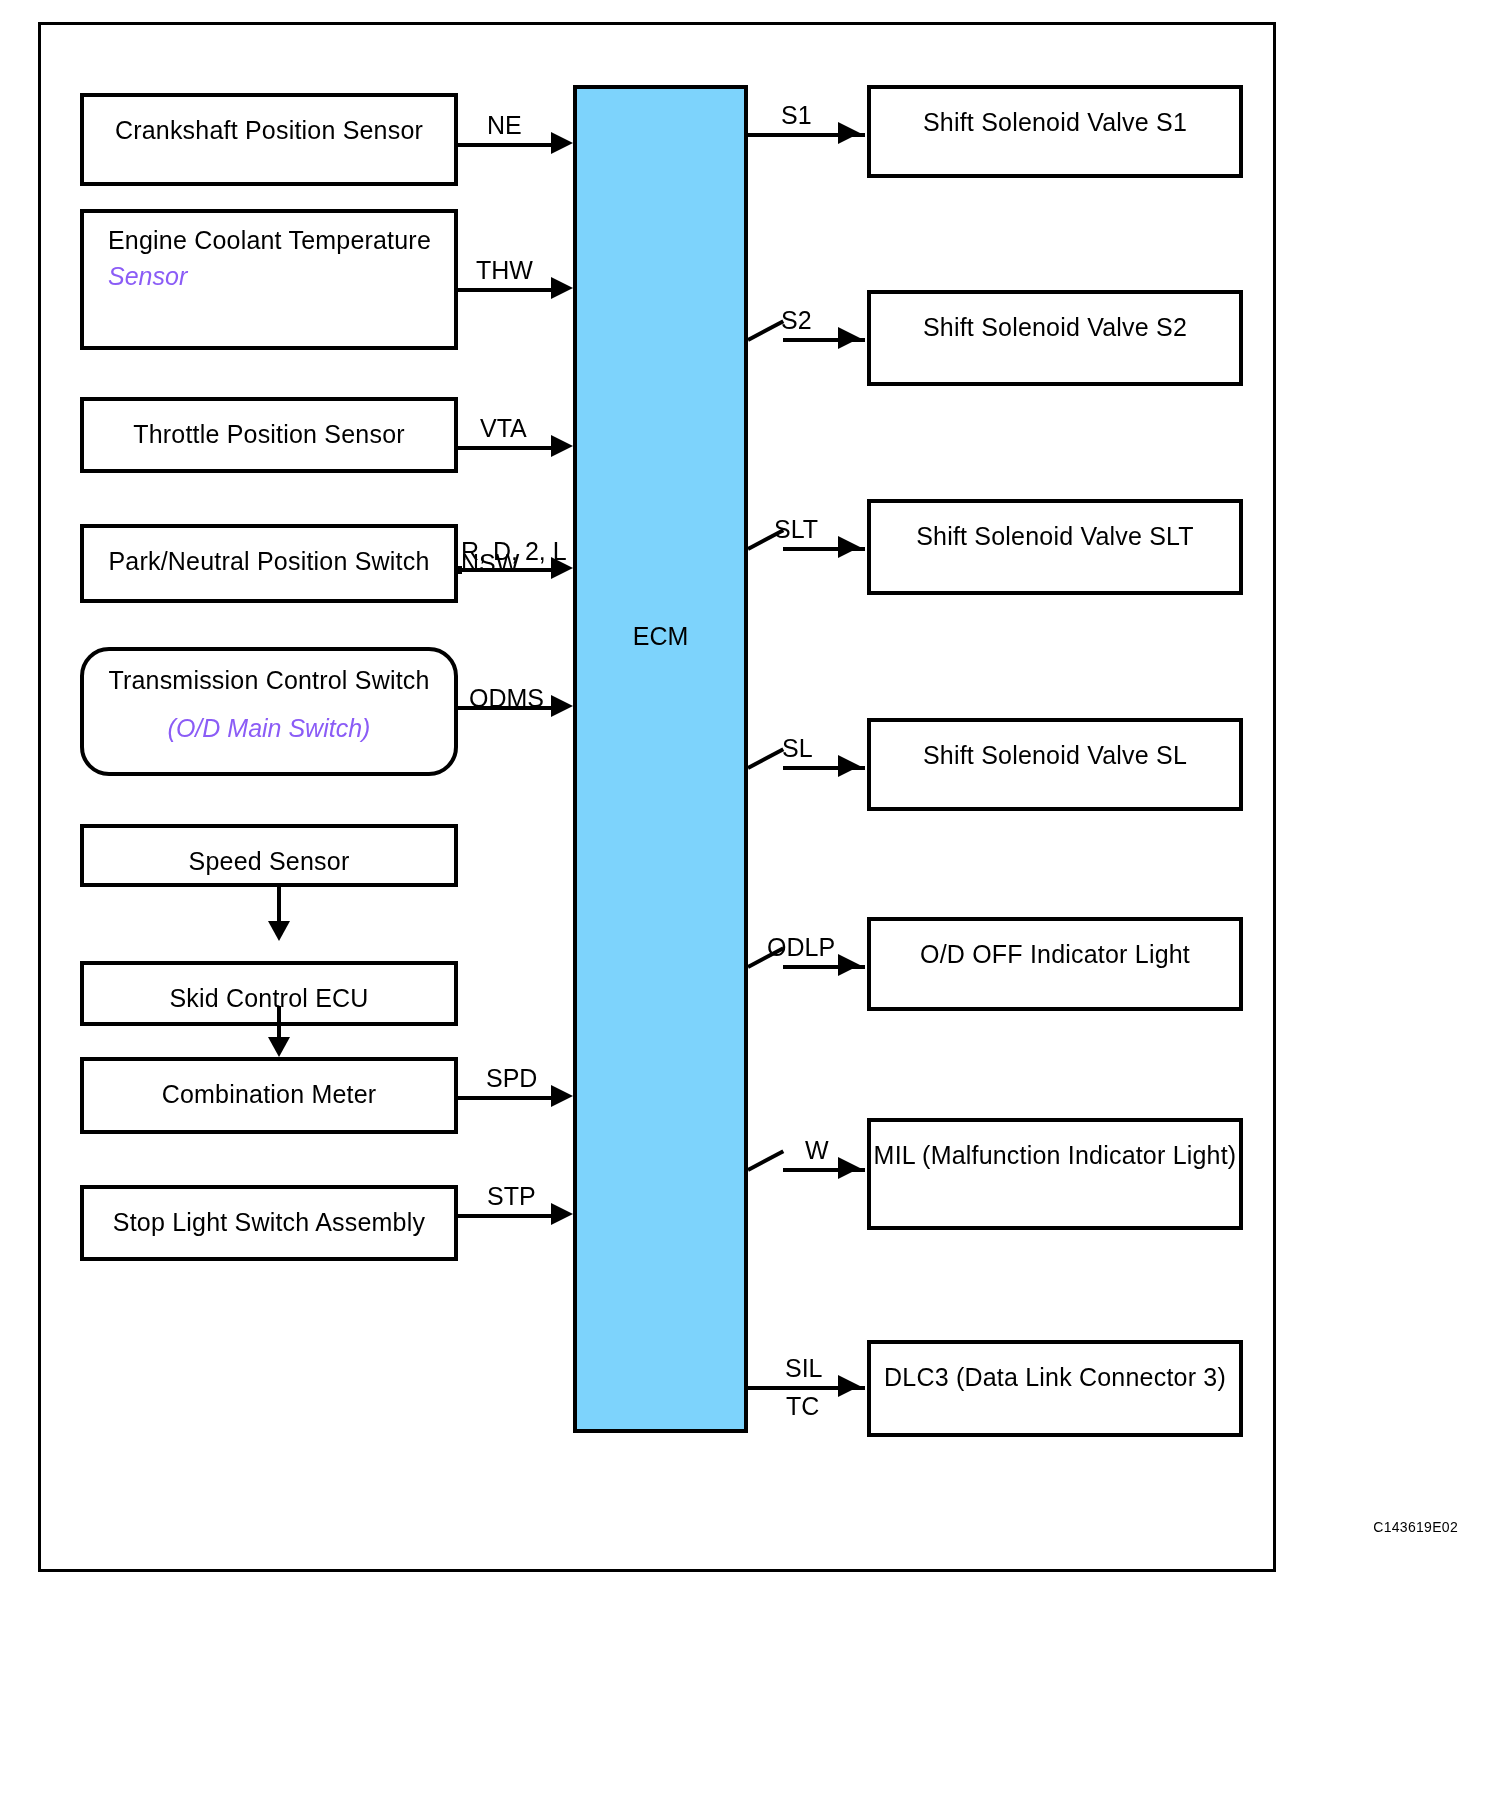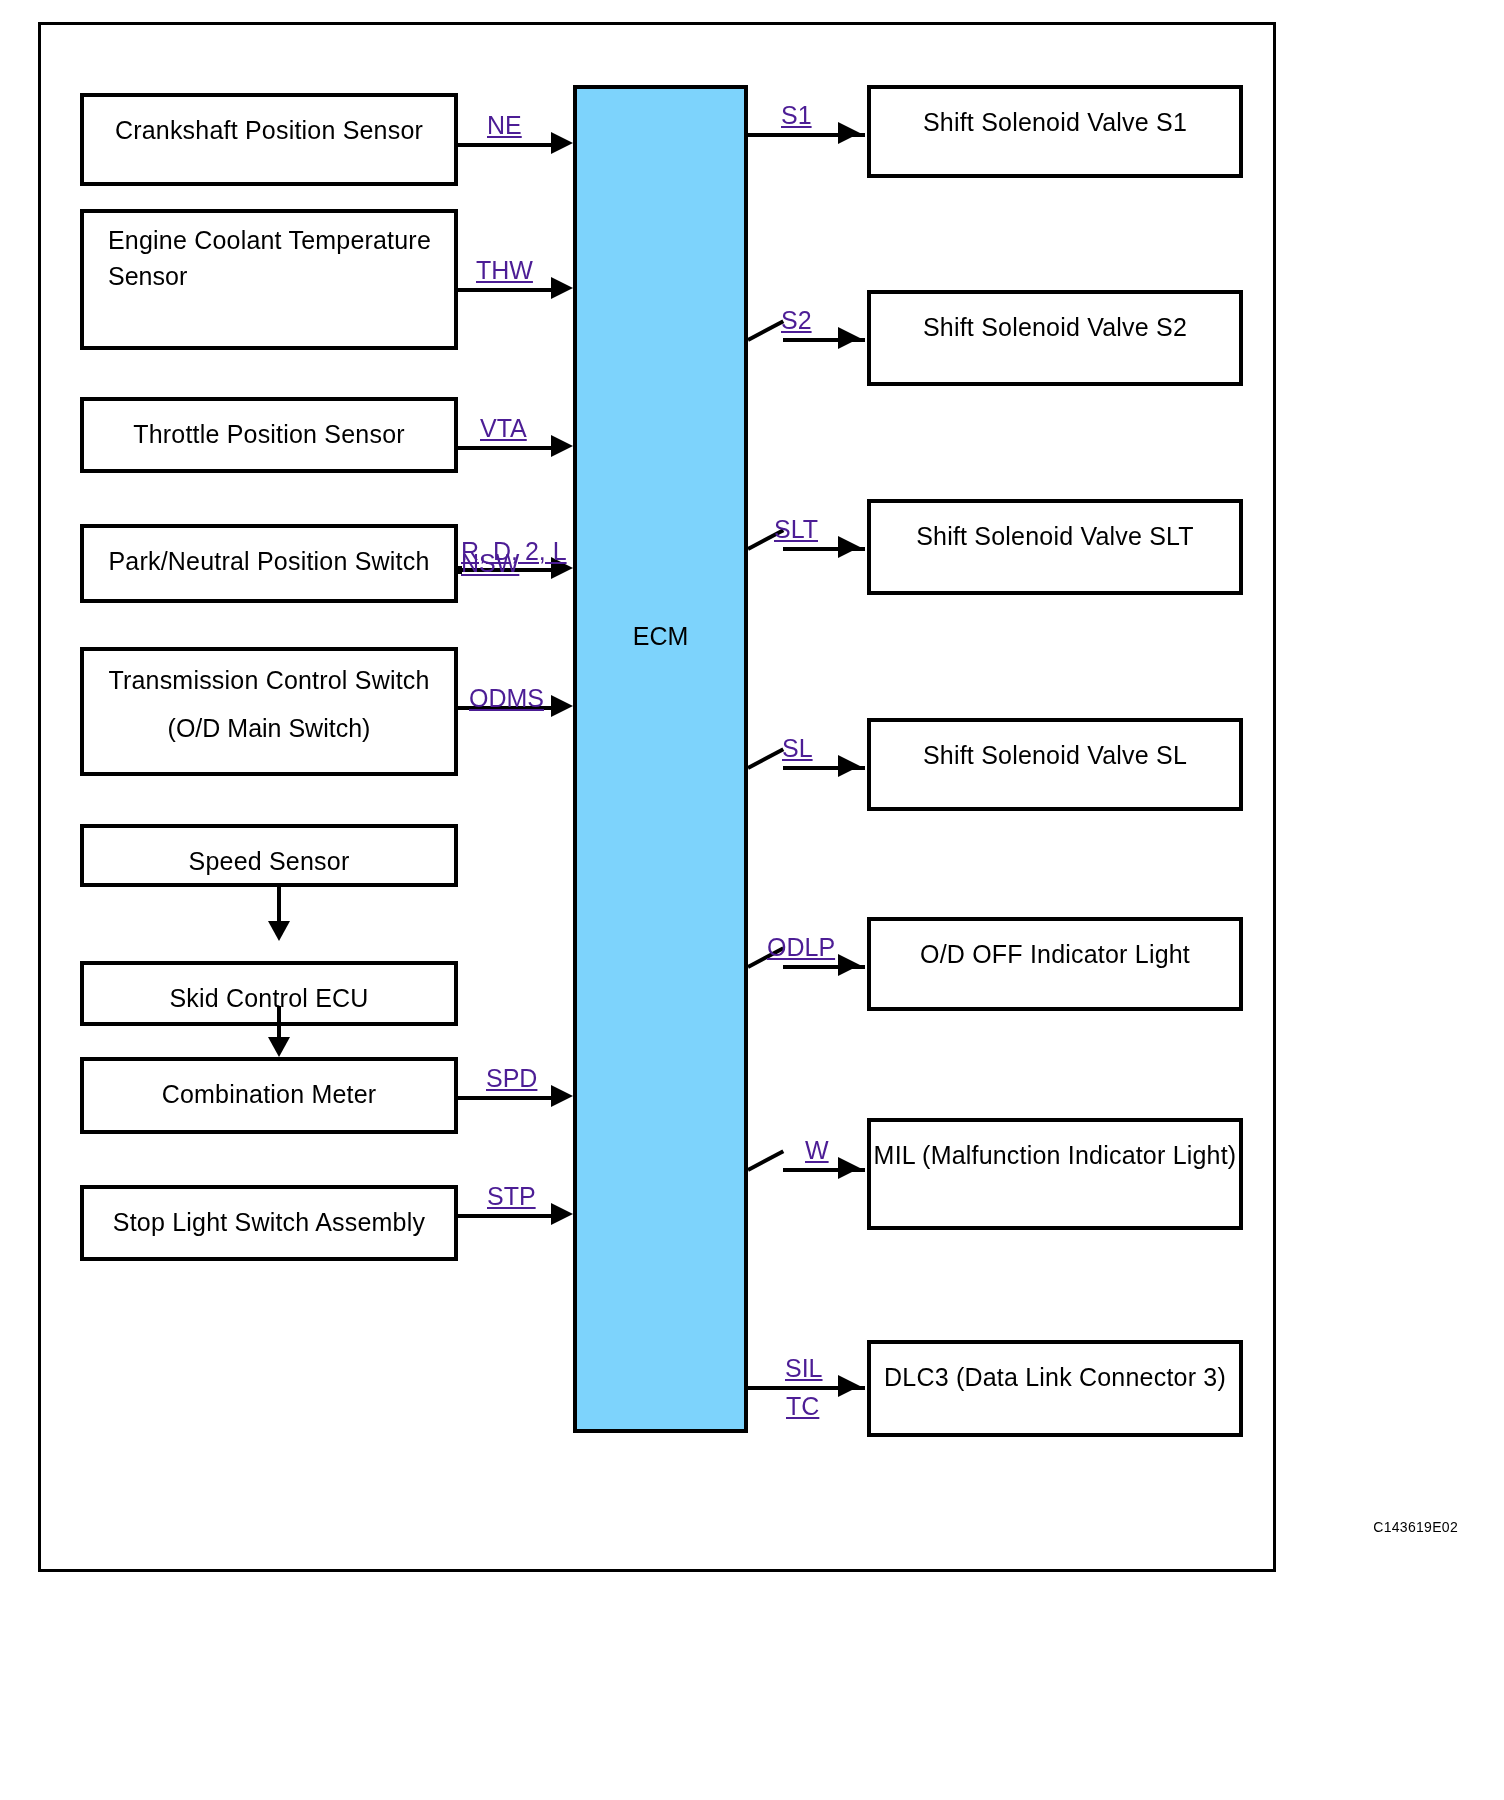--- a/index.html
+++ b/index.html
@@ -3,30 +3,30 @@
 <meta charset="utf-8">
 <style>
   html,body{margin:0;padding:0;background:#ffffff;}
   body{font-family:"Liberation Sans","DejaVu Sans",sans-serif;}
   #page{position:relative;width:1504px;height:1800px;background:#fff;overflow:hidden;}
   #frame{position:absolute;left:38px;top:22px;width:1238px;height:1550px;border:3px solid #000;box-sizing:border-box;}
   .box{position:absolute;border:4px solid #000;box-sizing:border-box;background:#fff;}
   .box .txt{display:block;text-align:center;color:#000;font-size:25px;line-height:30px;letter-spacing:0.2px;}
   .box.onel .txt{padding-top:18px;}
   .box.twol .txt{padding-top:12px;}
-  .box.twol .txt2{display:block;text-align:center;color:#000000;font-size:25px;line-height:30px;padding-top:22px;}
+  .box.twol .txt2{display:block;text-align:center;color:#8b5cf6;font-size:25px;line-height:30px;padding-top:22px;font-style:italic;}
   .box.lefttext .txt{text-align:left;padding-left:24px;}
   .ecm{position:absolute;border:4px solid #000;box-sizing:border-box;background:#7dd3fc;}
   .ecm .ecmlabel{position:absolute;left:0;right:0;top:533px;text-align:center;font-size:25px;color:#000;}
   .ln{position:absolute;background:#000;}
   .hl{height:4px;}
   .vl{width:4px;}
   .arrow-r{position:absolute;width:0;height:0;border-top:11px solid transparent;border-bottom:11px solid transparent;border-left:22px solid #000;}
   .arrow-d{position:absolute;width:0;height:0;border-left:11px solid transparent;border-right:11px solid transparent;border-top:20px solid #000;}
-  .sig{position:absolute;font-size:25px;color:#4c1d95;white-space:nowrap;line-height:30px;text-decoration:underline;}
+  .sig{position:absolute;font-size:25px;color:#000000;white-space:nowrap;line-height:30px;}
   #code{position:absolute;right:46px;top:1519px;font-size:14px;color:#000;letter-spacing:0.3px;}
 </style>
 </head>
 <body>
 
 <div id="page">
   <div id="frame"></div>
 
   <div class="box onel" style="left:80px;top:93px;width:378px;height:93px;">
     <span class="txt">Crankshaft Position Sensor</span>
@@ -38,21 +38,21 @@
   </div>
 
   <div class="box onel" style="left:80px;top:397px;width:378px;height:76px;">
     <span class="txt">Throttle Position Sensor</span>
   </div>
 
   <div class="box onel" style="left:80px;top:524px;width:378px;height:79px;">
     <span class="txt">Park/Neutral Position Switch</span>
   </div>
 
-  <div class="box twol" style="left:80px;top:647px;width:378px;height:129px;">
+  <div class="box twol" style="left:80px;top:647px;width:378px;height:129px;border-radius:29px;">
     <span class="txt" style="padding-top:14px;">Transmission Control Switch</span>
     <span class="txt2" style="padding-top:18px;">(O/D Main Switch)</span>
   </div>
 
   <div class="box onel" style="left:80px;top:824px;width:378px;height:63px;">
     <span class="txt">Speed Sensor</span>
   </div>
 
   <div class="box onel" style="left:80px;top:961px;width:378px;height:65px;">
     <span class="txt">Skid Control ECU</span>

